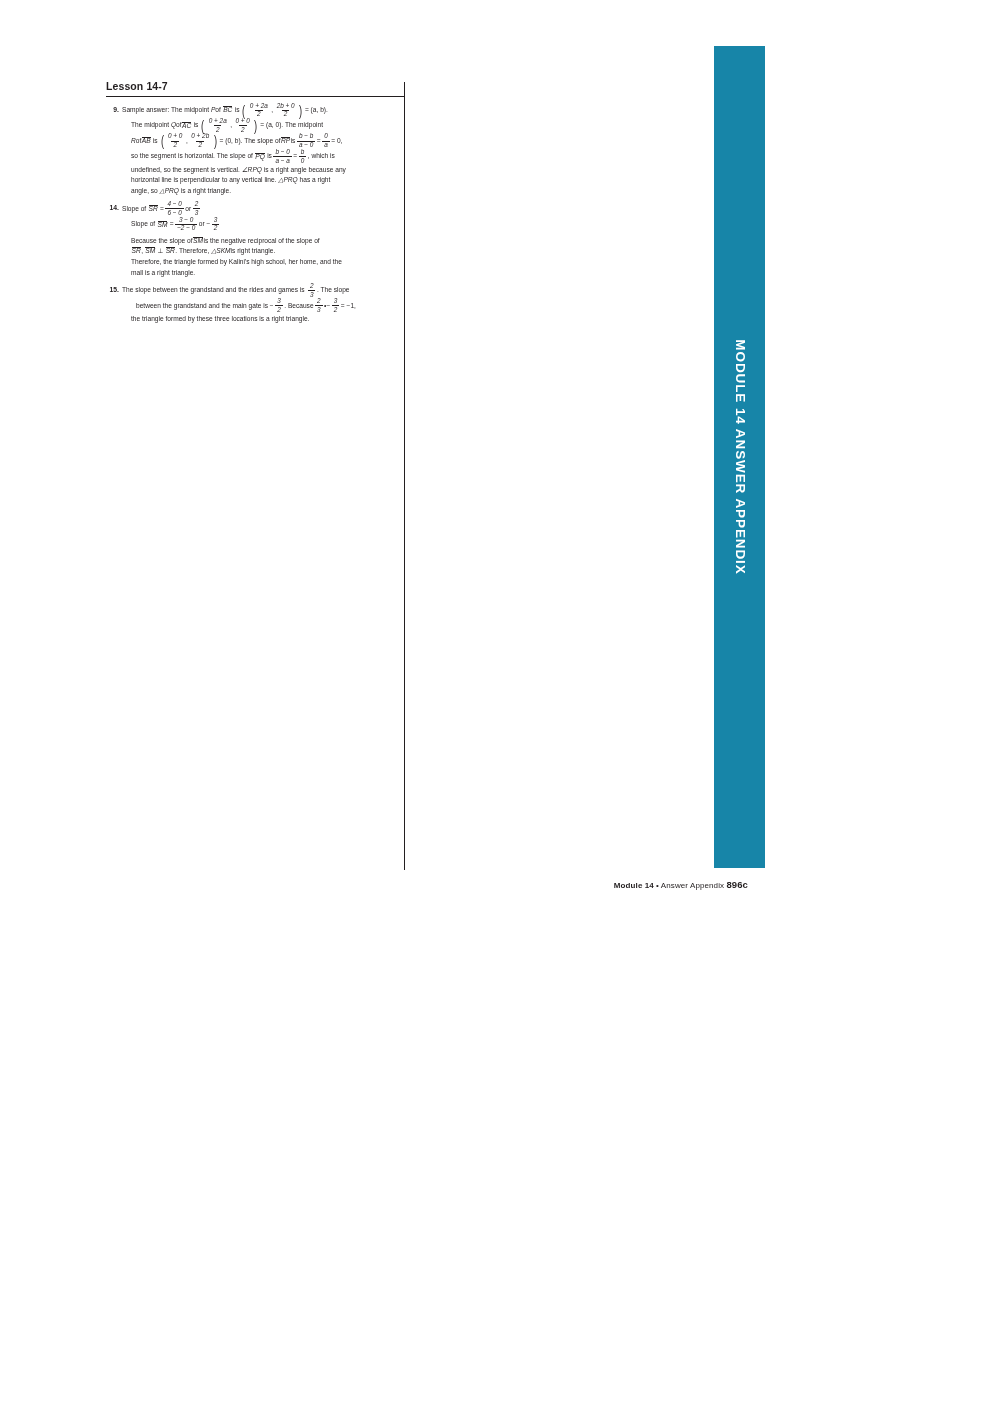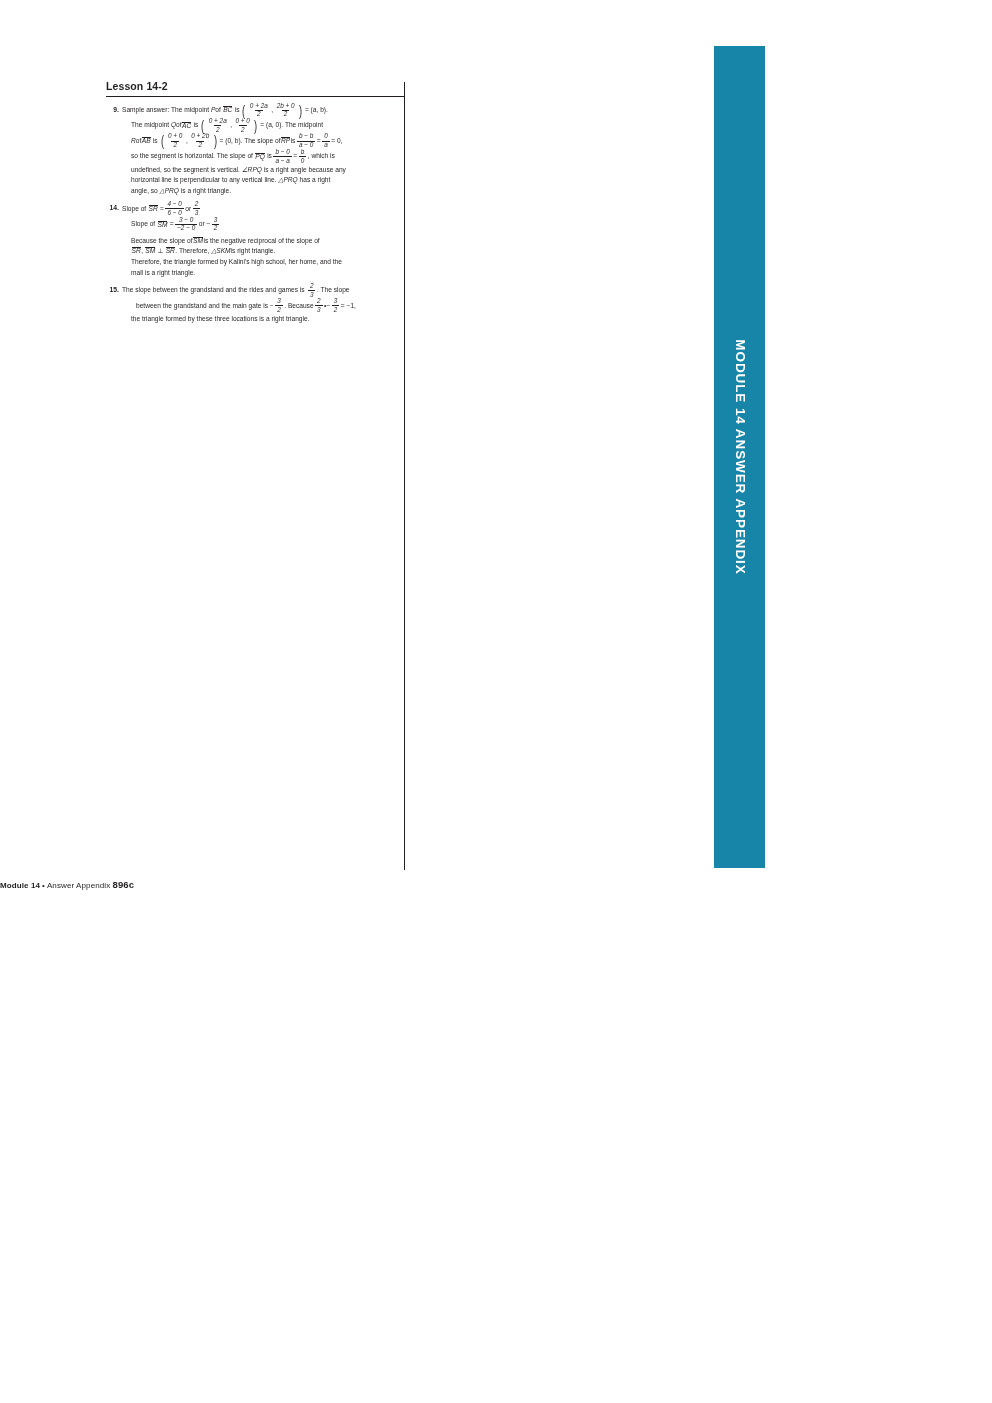--- a/index.html
+++ b/index.html
@@ -145,40 +145,41 @@
   }
 
   .sym { font-style: normal; }
 
   
   .footer {
     position: absolute;
     left: 0;
     top: 879px;
     width: 748px;
+    text-align: right;
     font-size: 8px;
     color: #231f20;
     letter-spacing: 0.1px;
   }
   .footer .mod { font-weight: bold; }
   .footer .pg { font-weight: bold; font-size: 9.5px; }
   .footer .dot { padding: 0 2px; }
 </style>
 </head>
 <body>
 
 <div class="module-tab">
   <div class="module-tab-label">MODULE 14 ANSWER APPENDIX</div>
 </div>
 
 <div class="col-divider"></div>
 
 <div class="answer-column">
 
-  <div class="lesson-heading">Lesson 14-2</div>
+  <div class="lesson-heading">Lesson 14-7</div>
   <div class="heading-rule"></div>
 
   <div class="answer-item">
     <div class="item-num">9.</div>
     <div class="item-body">
 
       <span class="line">
         <span>Sample answer: The midpoint</span>
         <i>P</i><span>of</span>
         <span class="ovl">BC</span>

